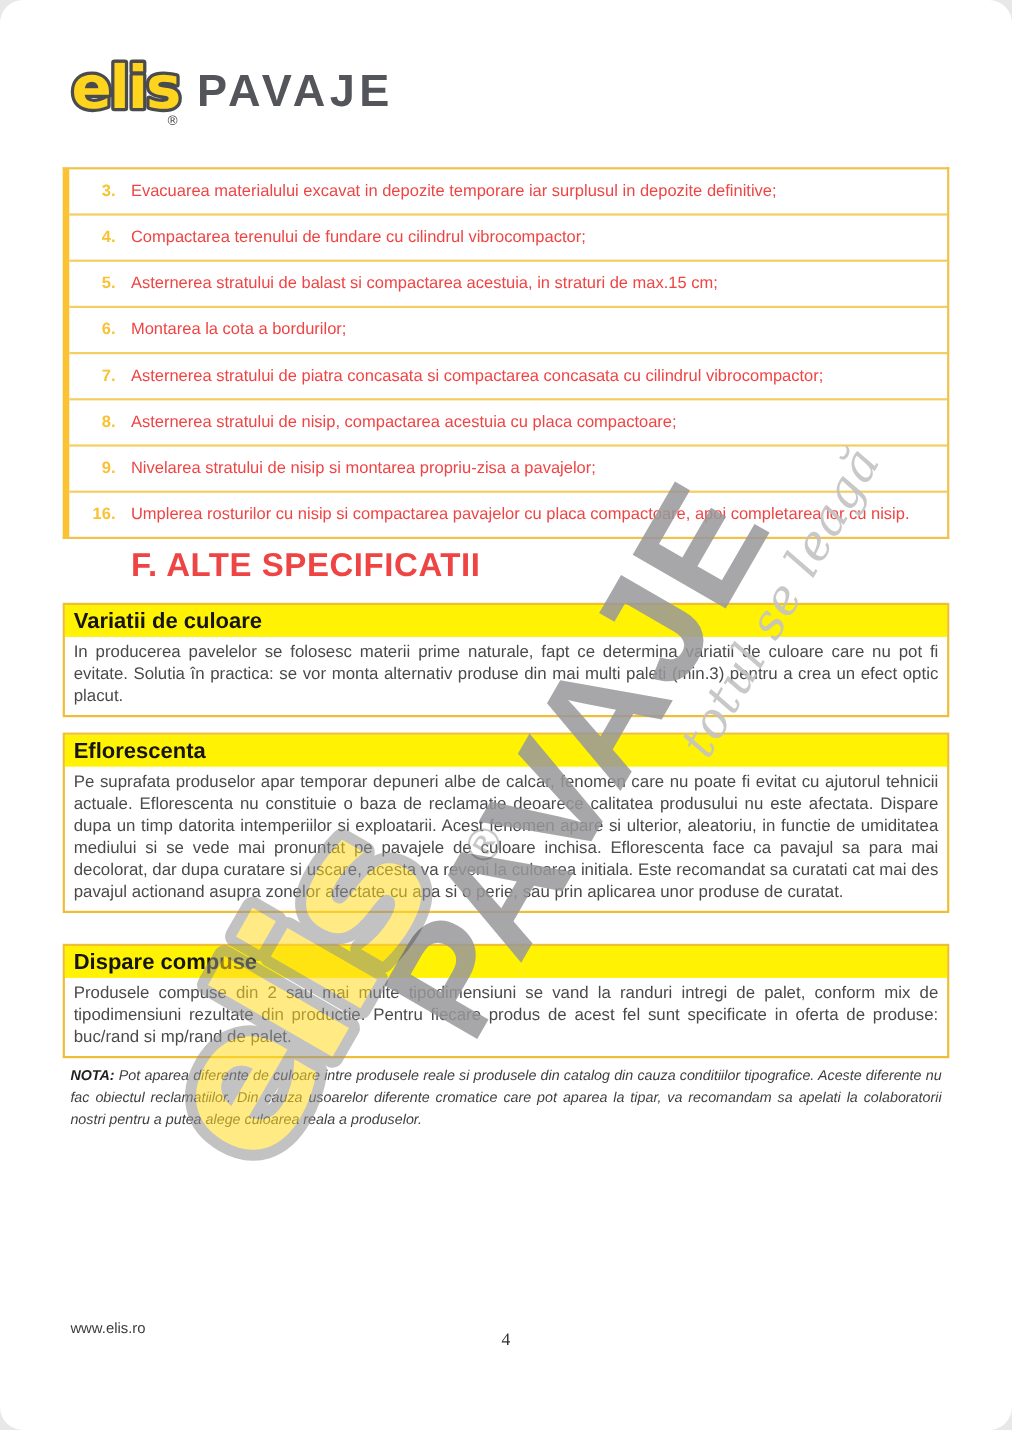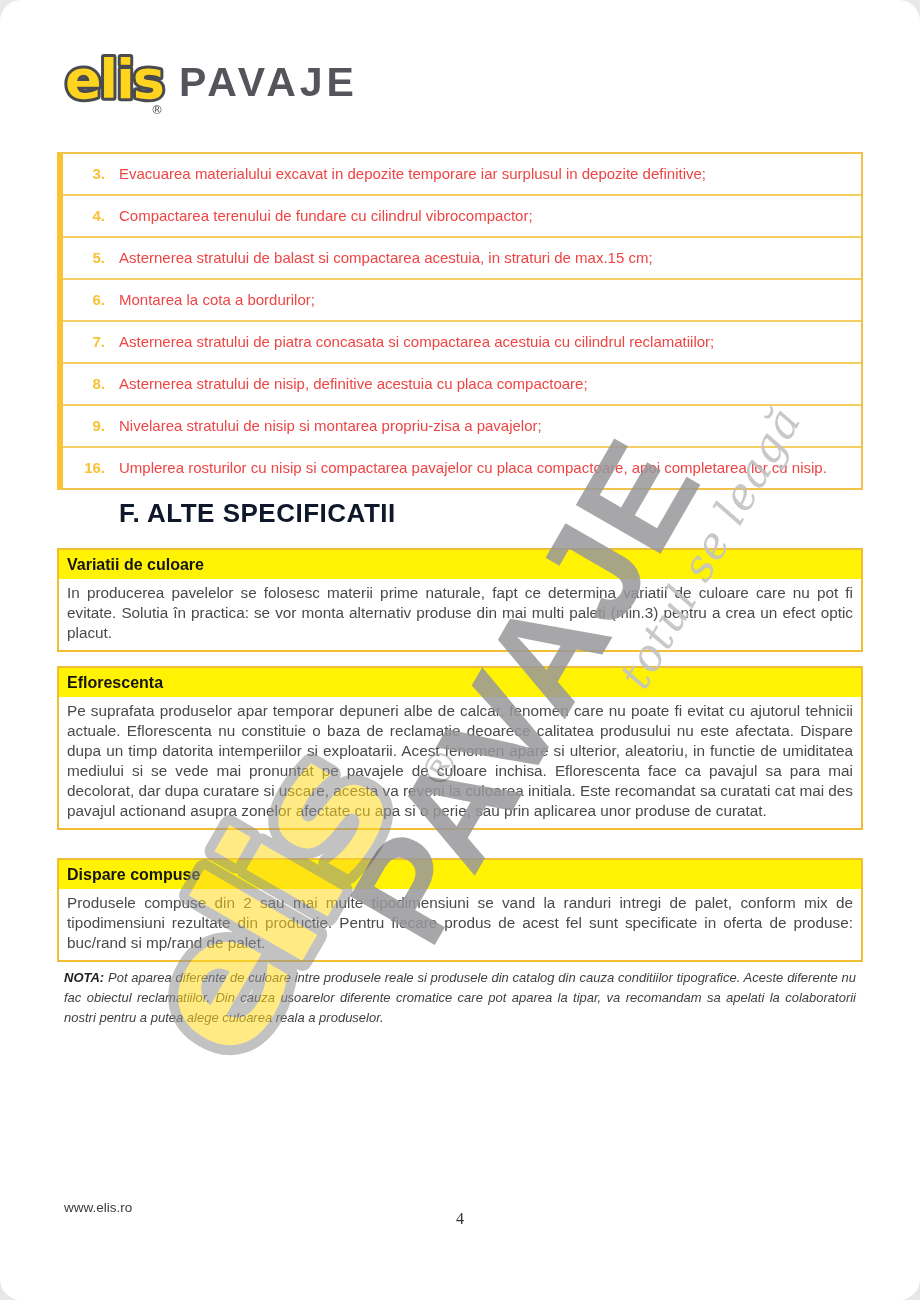--- a/index.html
+++ b/index.html
@@ -22,33 +22,33 @@
     position:absolute;left:57px;top:152px;width:806px;box-sizing:border-box;
     border:2px solid #f0c24b;border-left:6px solid #fbc334;background:transparent;
   }
   .step{display:flex;align-items:flex-start;padding:10px 14px 10px 0;}
   .step + .step{border-top:2px solid #f4cd63;}
   .step-num{flex:0 0 42px;text-align:right;font-weight:bold;color:#f9c234;font-size:15px;line-height:20px;}
   .step-text{margin-left:14px;font-size:15px;line-height:20px;color:#ef4444;}
   
   .section-heading{
     position:absolute;left:119px;top:498px;margin:0;
-    font-size:26px;font-weight:bold;color:#0f172a;letter-spacing:0.5px;
+    font-size:30px;font-weight:bold;color:#ef4444;letter-spacing:0.5px;
   }
   
   .info-box{
     position:absolute;left:57px;width:806px;box-sizing:border-box;
     border:2px solid #efbe35;background:#fff;
   }
   .box-variatii{top:548px;}
   .box-eflorescenta{top:666px;}
   .box-produse{top:858px;}
   .info-box-header{
     background:#fff203;padding:4px 8px 3px 8px;
-    font-size:16px;font-weight:bold;color:#151515;line-height:22px;
+    font-size:20px;font-weight:bold;color:#151515;line-height:22px;
   }
   .info-box-body{
     margin:0;padding:4px 8px 7px 8px;text-align:justify;
     font-size:15.3px;line-height:20px;color:#4a4a4a;
   }
   
   .nota{
     position:absolute;left:64px;top:968px;width:792px;margin:0;
     font-style:italic;font-size:13px;line-height:20px;text-align:justify;color:#3f3f3f;
   }
@@ -104,25 +104,25 @@
     <div class="step">
       <span class="step-num">5.</span>
       <span class="step-text">Asternerea stratului de balast si compactarea acestuia, in straturi de max.15 cm;</span>
     </div>
     <div class="step">
       <span class="step-num">6.</span>
       <span class="step-text">Montarea la cota a bordurilor;</span>
     </div>
     <div class="step">
       <span class="step-num">7.</span>
-      <span class="step-text">Asternerea stratului de piatra concasata si compactarea acestuia cu cilindrul reclamatiilor;</span>
+      <span class="step-text">Asternerea stratului de piatra concasata si compactarea concasata cu cilindrul vibrocompactor;</span>
     </div>
     <div class="step">
       <span class="step-num">8.</span>
-      <span class="step-text">Asternerea stratului de nisip, definitive acestuia cu placa compactoare;</span>
+      <span class="step-text">Asternerea stratului de nisip, compactarea acestuia cu placa compactoare;</span>
     </div>
     <div class="step">
       <span class="step-num">9.</span>
       <span class="step-text">Nivelarea stratului de nisip si montarea propriu-zisa a pavajelor;</span>
     </div>
     <div class="step">
       <span class="step-num">16.</span>
       <span class="step-text">Umplerea rosturilor cu nisip si compactarea pavajelor cu placa compactoare, apoi completarea lor cu nisip.</span>
     </div>
   </div>

